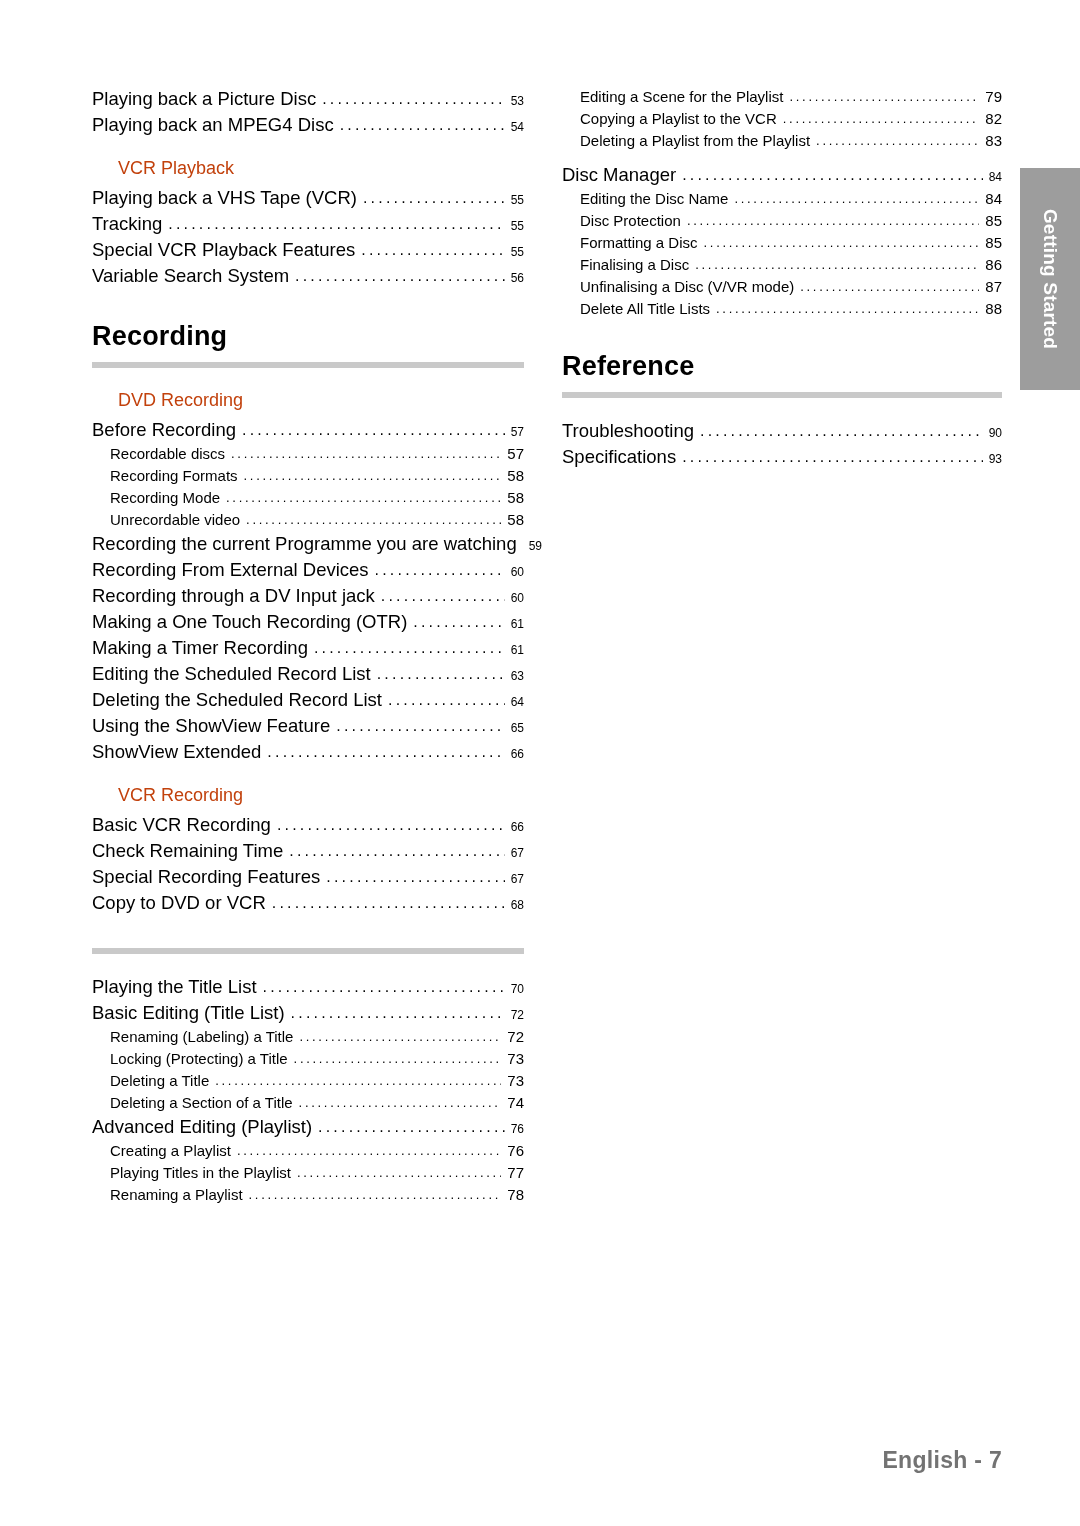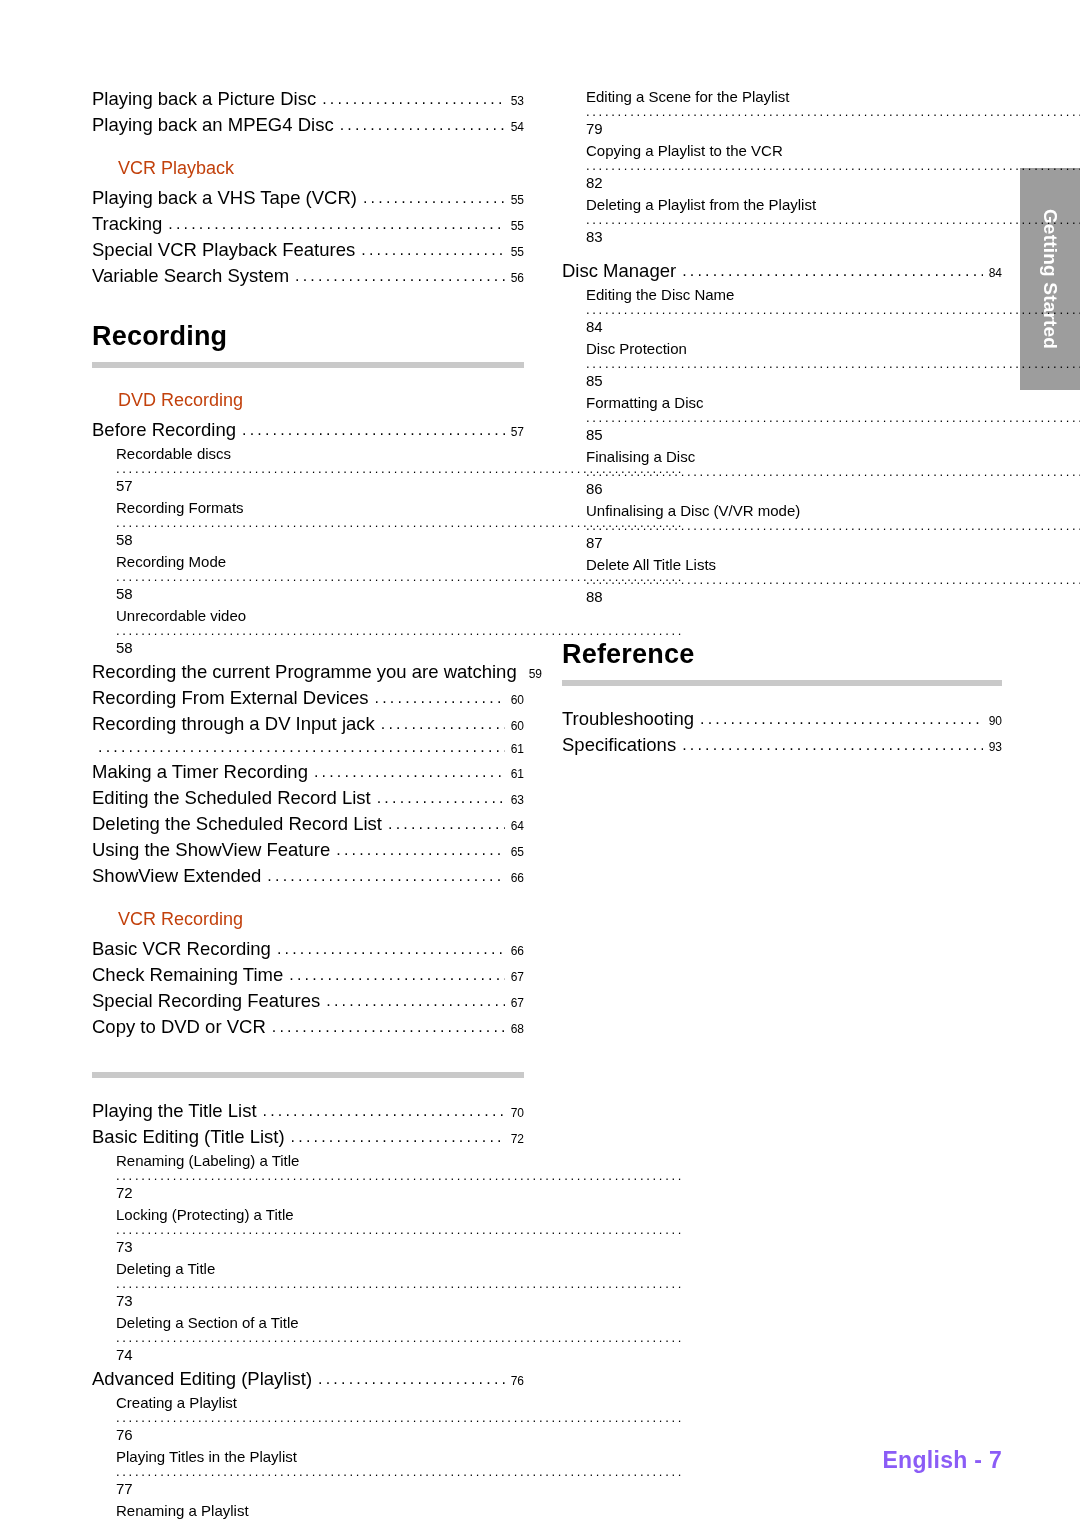--- a/index.html
+++ b/index.html
@@ -87,42 +87,42 @@
     flex: 0 0 auto;
     text-align: right;
   }
 
   
   .lvl1 { font-size: 18.5px; }
   .lvl1 .dots { font-size: 16px; letter-spacing: 3.2px; }
   .lvl1 .page { font-size: 12px; text-align: center; }
 
   
-  .lvl2 { font-size: 15px; margin-left: 18px; margin-bottom: 5px; flex-direction: column; }
+  .lvl2 { font-size: 15px; margin-left: 18px; margin-bottom: 5px; }
   .lvl2 .dots { font-size: 13px; letter-spacing: 2.7px; }
   .lvl2 .page { font-size: 15px; }
 
   
   .group-head {
     font-size: 18px;
     color: #c2410c;
     margin: 22px 0 8px 26px;
   }
   .group-head.tight { margin-top: 20px; }
 
   .spacer-sm { height: 10px; }
 
   
   .footer {
     position: absolute;
     right: 78px;
     bottom: 52px;
     font-size: 23px;
     font-weight: bold;
-    color: #8b5cf6;
+    color: #737373;
     letter-spacing: 0.3px;
   }
 </style>
 </head>
 <body>
 
 <div class="side-tab">
   <span>Getting Started</span>
 </div>
 
@@ -208,20 +208,21 @@
         <span class="label">Recording From External Devices</span>
         <span class="dots">..........................................................................................</span>
         <span class="page">60</span>
       </div>
       <div class="entry lvl1">
         <span class="label">Recording through a DV Input jack</span>
         <span class="dots">..........................................................................................</span>
         <span class="page">60</span>
       </div>
       <div class="entry lvl1">
+        <span class="label">Making a One Touch Recording (OTR)</span>
         <span class="dots">..........................................................................................</span>
         <span class="page">61</span>
       </div>
       <div class="entry lvl1">
         <span class="label">Making a Timer Recording</span>
         <span class="dots">..........................................................................................</span>
         <span class="page">61</span>
       </div>
       <div class="entry lvl1">
         <span class="label">Editing the Scheduled Record List</span>

